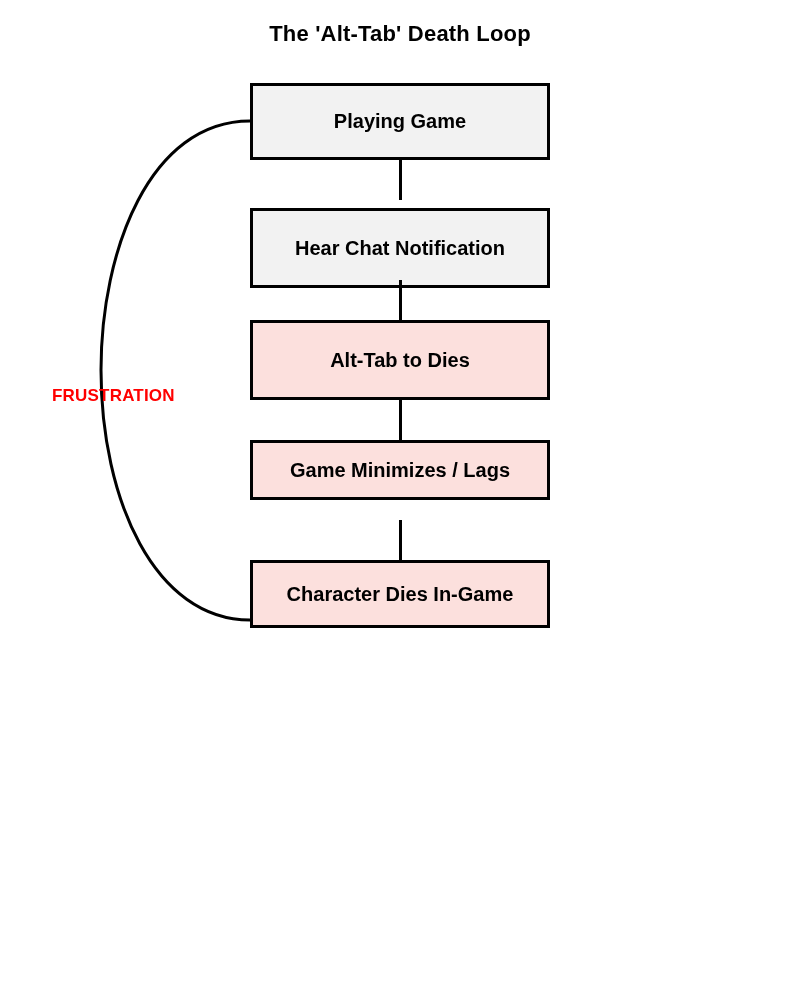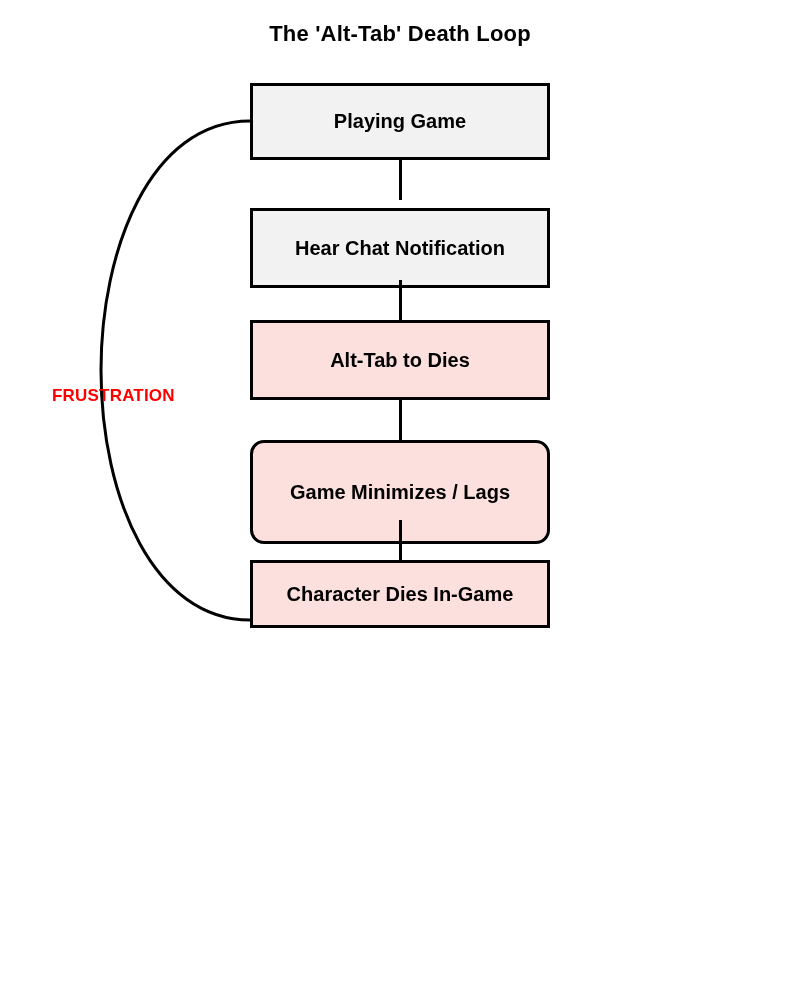--- a/index.html
+++ b/index.html
@@ -53,21 +53,21 @@
     line-height: 1.22;
     padding: 10px 8px;
   }
 
   .node.fill-gray { background: #f2f2f2; }
   .node.fill-pink { background: #fce0dd; }
 
   #node-0 { top: 83px;  height: 77px; }
   #node-1 { top: 208px; height: 80px; }
   #node-2 { top: 320px; height: 80px; }
-  #node-3 { top: 440px; height: 104px; border-radius: 14px; }
+  #node-3 { top: 440px; height: 60px; }
   #node-4 { top: 560px; height: 68px; }
 
   .connector {
     position: absolute;
     left: 399px;
     width: 3px;
     background: #000000;
   }
   #conn-0 { top: 160px; height: 40px; }
   #conn-1 { top: 280px; height: 40px; }

